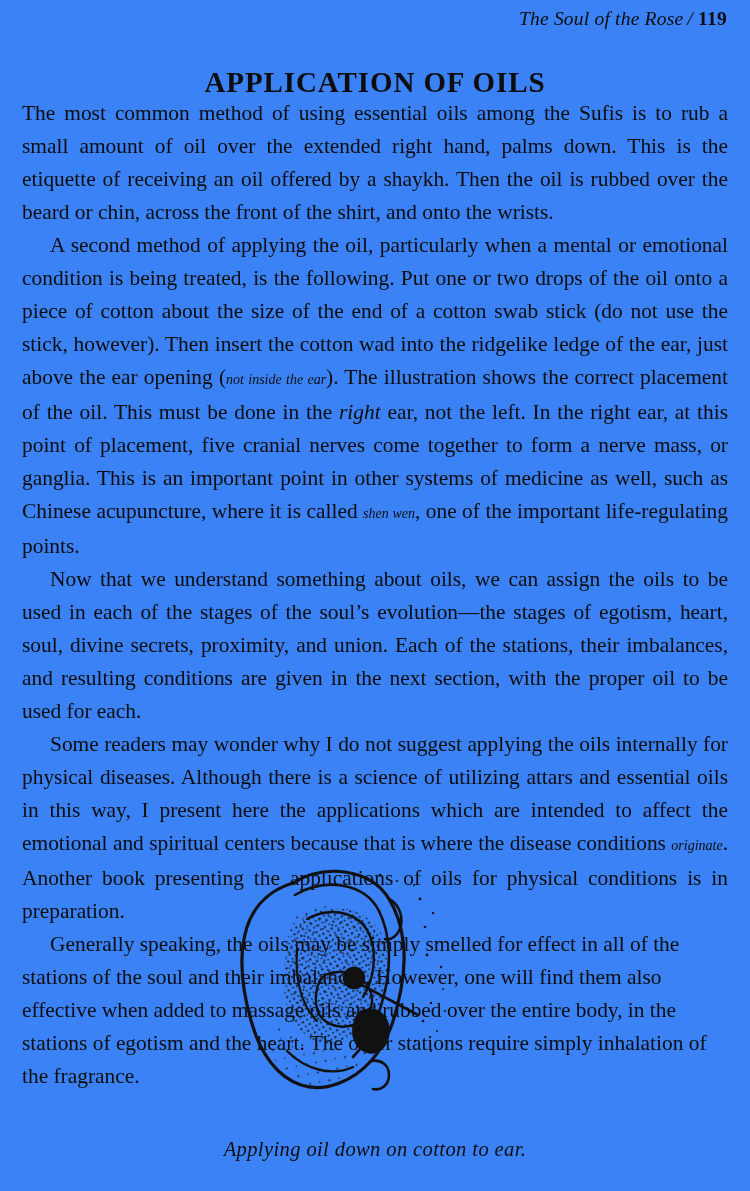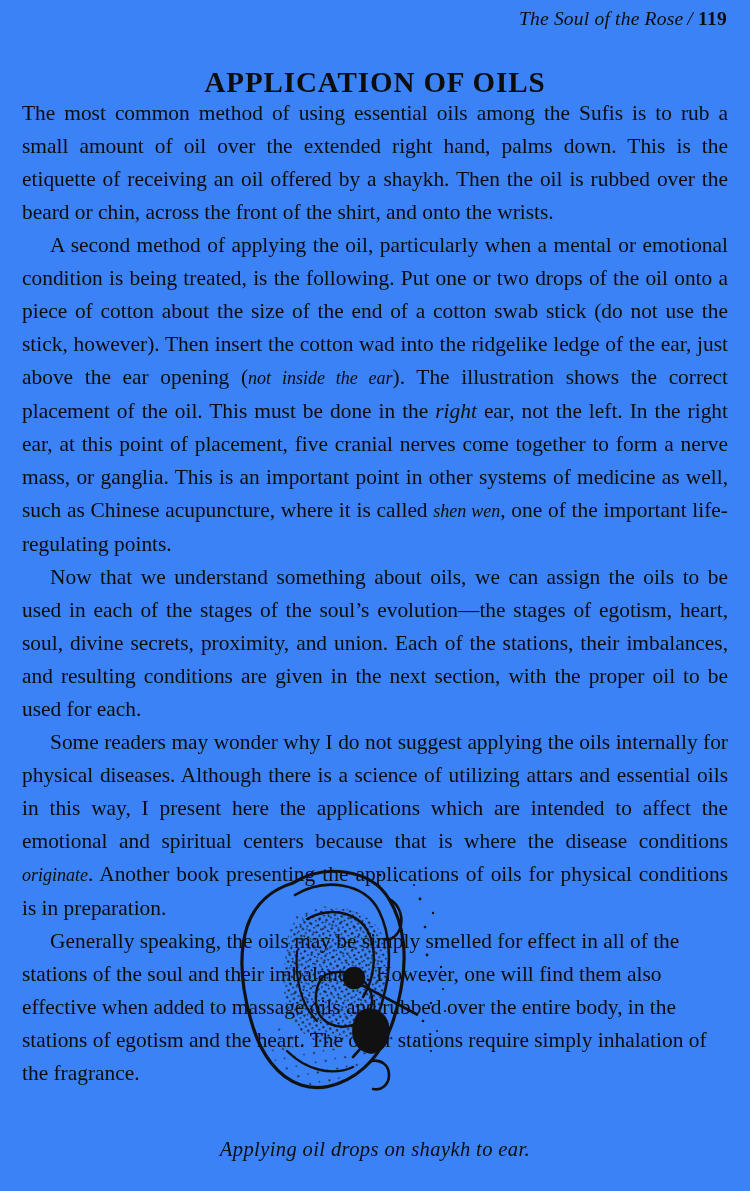--- a/index.html
+++ b/index.html
@@ -78,21 +78,21 @@
   .body-text p + p {
     text-indent: 28px;
   }
   .body-text p:last-of-type {
     text-align: left;
   }
   .body-text i, .body-text em {
   }
   .it-small {
     font-style: italic;
-    font-size: 18px;
+    font-size: 14px;
   }
 
   
   .figure {
     position: absolute;
     left: 0;
     top: 855px;
     width: 750px;
     height: 336px;
   }
@@ -256,16 +256,16 @@
 
         <path d="M214,44 C222,48 228,58 226,70 C224,80 216,86 210,84" fill="none" stroke="#111" stroke-width="2.6" stroke-linecap="round"></path>
 
         <path d="M196,206 C206,204 214,210 214,220 C214,230 206,236 198,234" fill="none" stroke="#111" stroke-width="2.6" stroke-linecap="round"></path>
 
         <line x1="183" y1="128" x2="243" y2="160" stroke="#111" stroke-width="2.6"></line>
       </svg>
     </div>
 
 
-    <div class="figure-caption">Applying oil drops on shaykh to ear.</div>
+    <div class="figure-caption">Applying oil down on cotton to ear.</div>
   </div>
 
 </div>
 
 </body></html>

